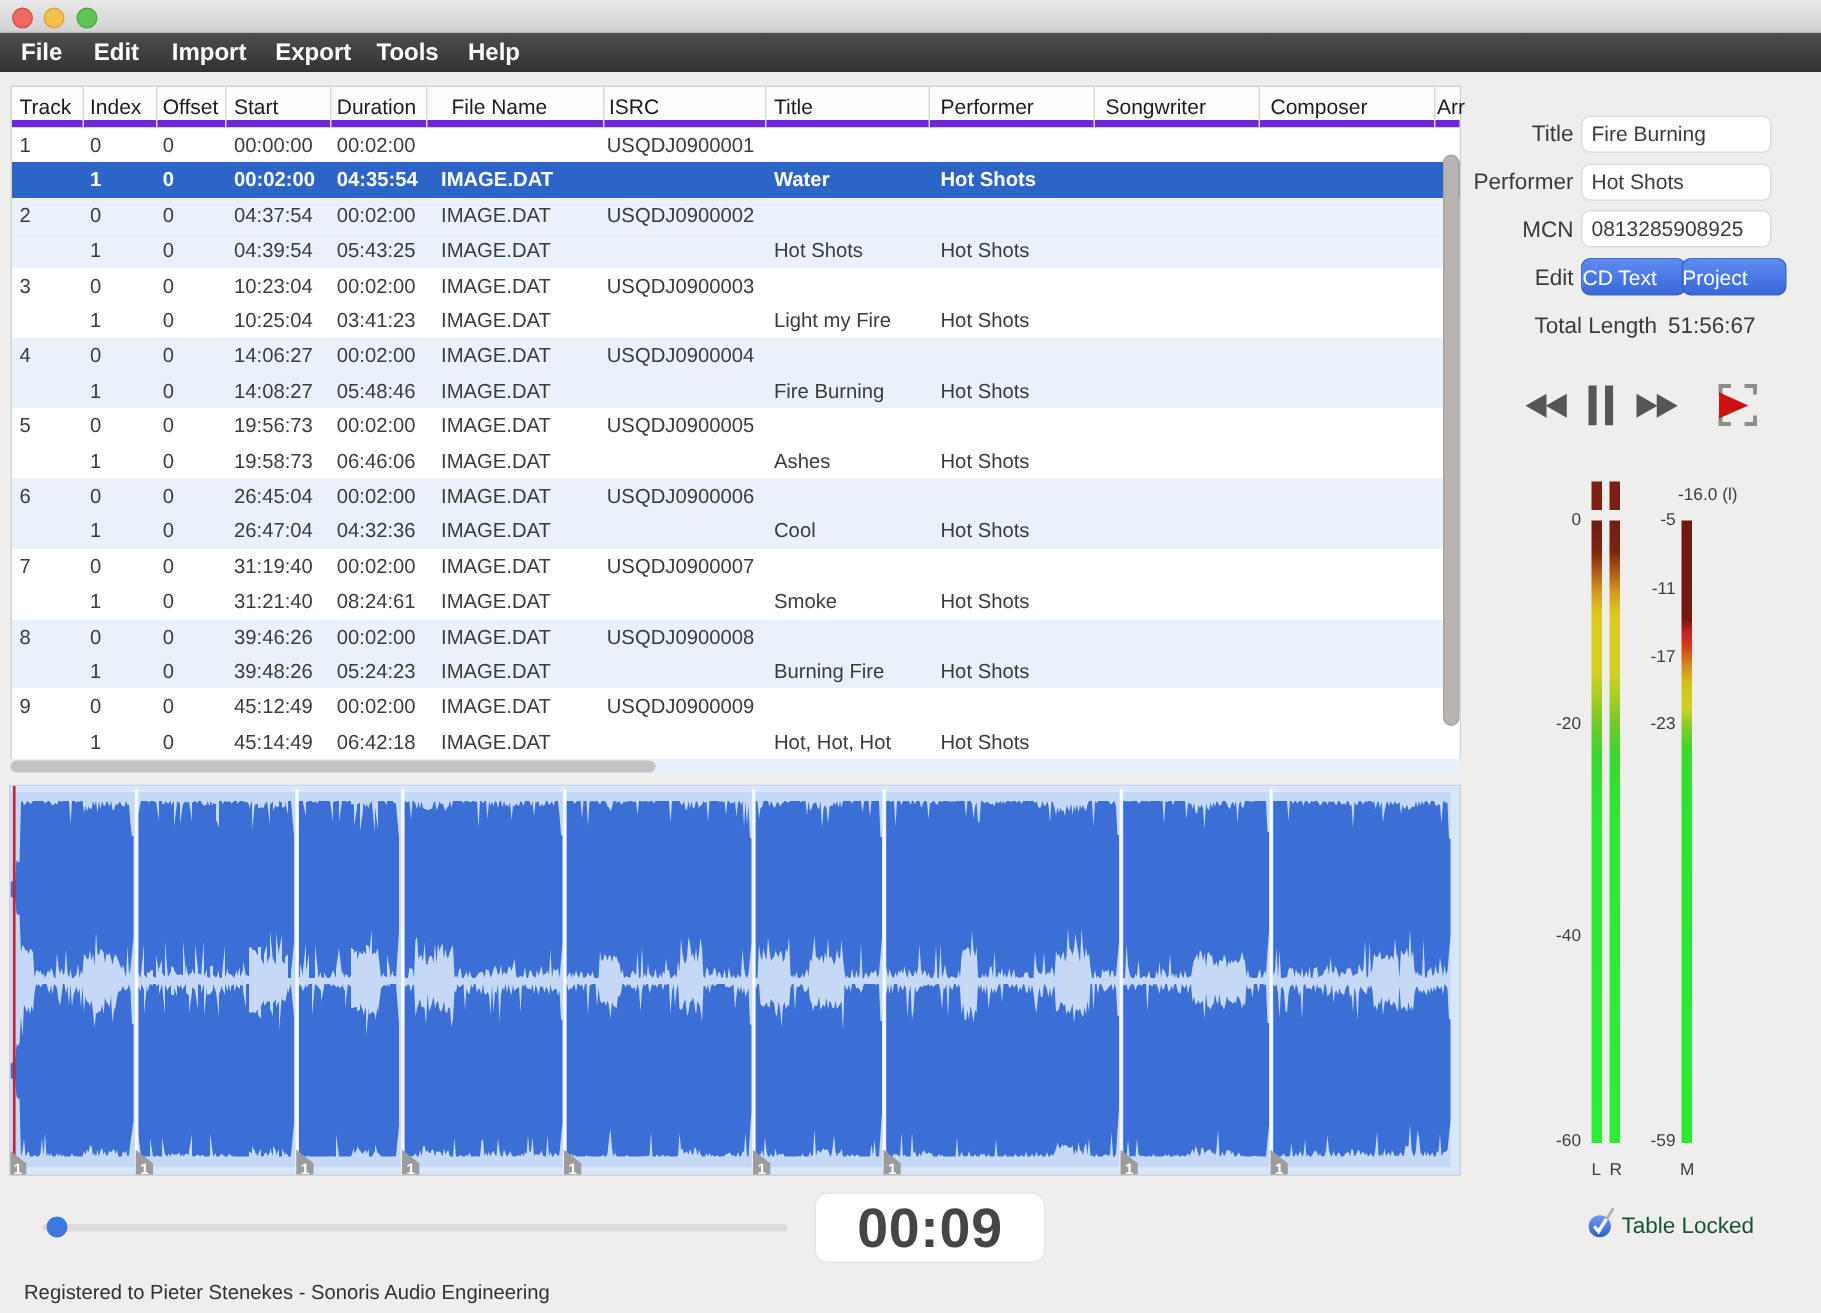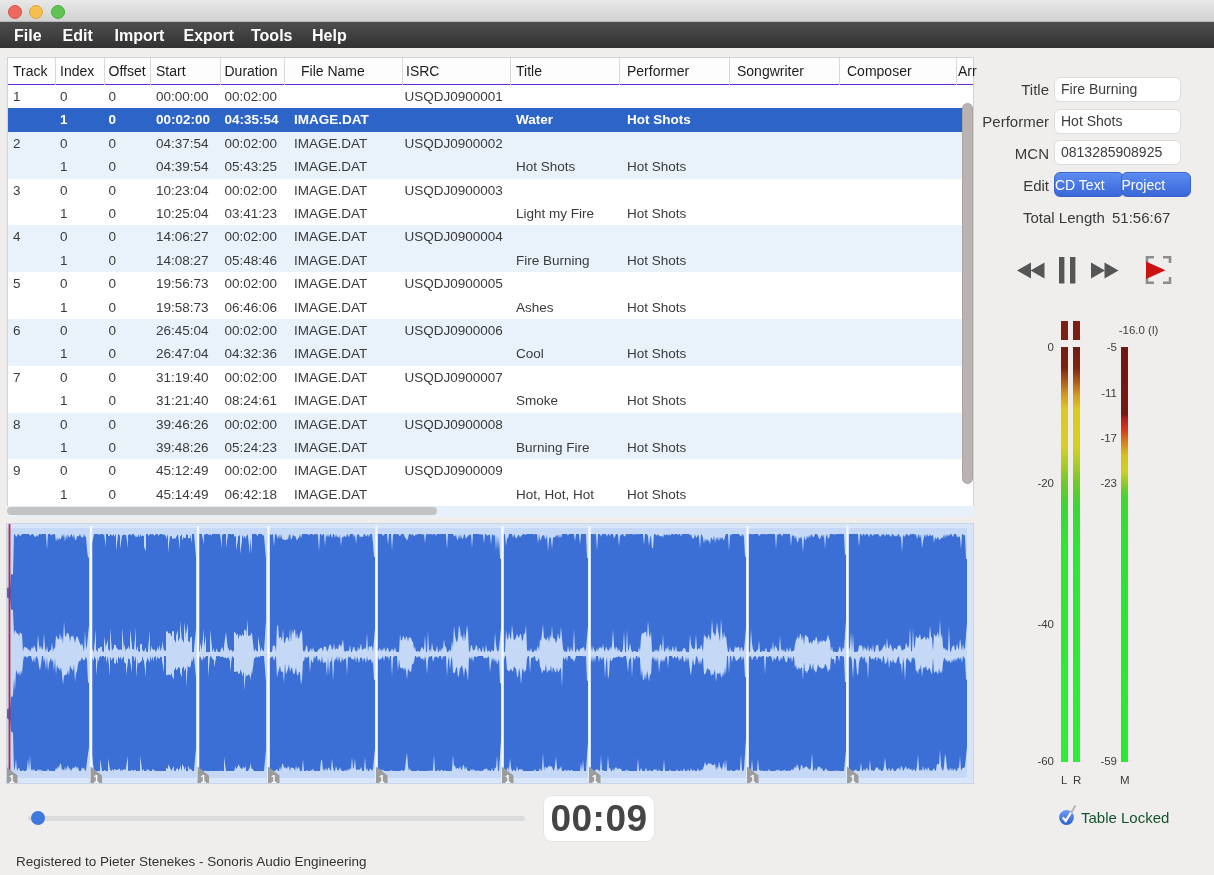--- a/index.html
+++ b/index.html
@@ -5,21 +5,21 @@
   font-family:"Liberation Sans",sans-serif;}
 #titlebar{position:absolute;left:0;top:0;width:1214px;height:22px;
   background:linear-gradient(#e9e8e8,#d3d2d2);border-bottom:1px solid #b9b8b8;}
 .tl{position:absolute;top:4.5px;width:14px;height:14px;border-radius:50%;}
 #menubar{position:absolute;left:0;top:22px;width:1214px;height:26px;
   background:linear-gradient(#4e4e4e,#323232);}
 #menubar span{position:absolute;top:4.5px;color:#fff;font-size:16px;font-weight:600;}
 #tbl{position:absolute;left:7px;top:57px;width:967px;height:449px;background:#fff;
   border:1px solid #d2d2d2;}
 #thead{position:absolute;left:0;top:0;width:965px;height:27px;background:#fdfdfd;
-  border-bottom:1px solid #6d28d9;}
+  border-bottom:5px solid #6d28d9;}
 #thead span{position:absolute;top:5px;font-size:14px;color:#1c1c1c;}
 .hsep{position:absolute;top:0;width:1px;height:27px;background:#d8d8d8;}
 .row{position:absolute;left:0;width:965px;height:23.4px;overflow:hidden;}
 .row span{position:absolute;top:4px;font-size:13.5px;color:#3b3b3b;white-space:nowrap;}
 .w{background:#ffffff;}
 .b{background:#e9f1fb;}
 .sel{background:#2d64c8;}
 .sel span{color:#ffffff;font-weight:bold;}
 .ct{left:5.0px;}
 .ci{left:52.0px;}
@@ -50,21 +50,21 @@
 .meterLR{position:absolute;top:347px;width:7px;height:415px;
   background:linear-gradient(#701d15 0%,#7c2410 5%,#b0601a 8.5%,#d29a1e 11.5%,#dcc922 15%,#d6d024 24%,#accd26 28%,#6ec82c 33%,#3cd633 38%,#2ee636 48%,#2cee38 100%);}
 #meterM{position:absolute;left:1121px;top:347px;width:7px;height:415px;
   background:linear-gradient(#6f1812 0%,#701a12 16%,#b81f1f 17.5%,#d33a1a 20%,#d1851c 23%,#d2c01f 26%,#cfd022 30%,#8aca27 33%,#43d630 36%,#2ee133 46%,#2bea33 100%);}
 .mlab{position:absolute;font-size:11.5px;color:#3c3c3c;text-align:right;width:40px;}
 .mbot{position:absolute;top:774px;font-size:11.5px;color:#3c3c3c;}
 #slidertrack{position:absolute;left:28px;top:816px;width:497px;height:5px;
   background:#dcdcdc;border-radius:3px;}
 #sliderknob{position:absolute;left:31px;top:811px;width:14px;height:14px;
   border-radius:50%;background:#3f78dd;}
-#timebox{position:absolute;left:544px;top:796px;width:110px;height:45px;background:#fff;
+#timebox{position:absolute;left:544px;top:796px;width:152px;height:45px;background:#fff;
   border-radius:8px;box-shadow:0 0 0 1px #e6e6e6;text-align:center;
   font-size:37px;font-weight:bold;color:#454545;line-height:45px;letter-spacing:0.5px;}
 #footer{position:absolute;left:16px;top:854px;font-size:13.5px;color:#323232;}
 #tlock{position:absolute;left:1081px;top:809px;font-size:15px;color:#14532d;}
 </style></head><body>
 <div id="titlebar">
 <div class="tl" style="left:7.5px;background:#ee6a5e;border:0.5px solid #d5544a;"></div>
 <div class="tl" style="left:29px;background:#f5bf4f;border:0.5px solid #dfa63d;"></div>
 <div class="tl" style="left:50.5px;background:#61c354;border:0.5px solid #4aad3f;"></div>
 </div>

